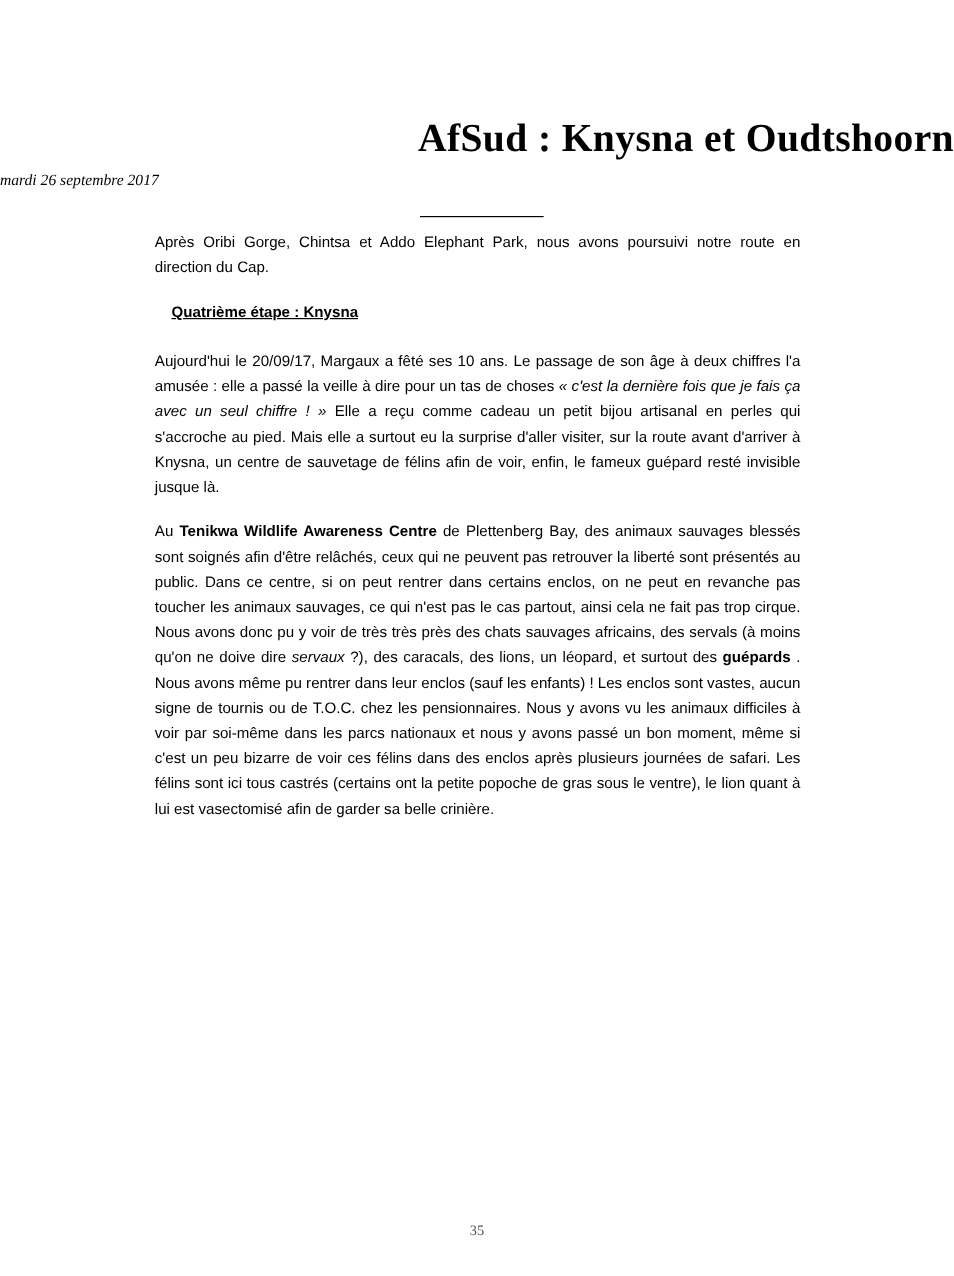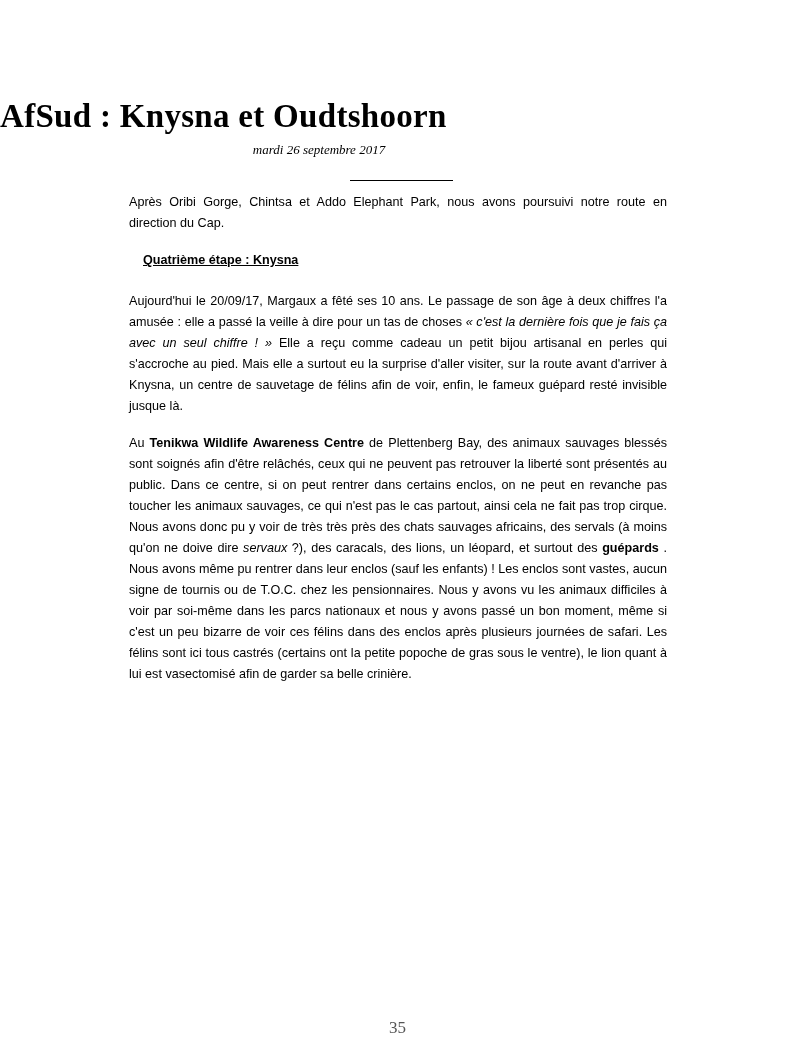--- a/index.html
+++ b/index.html
@@ -21,33 +21,33 @@
     top: 0;
     width: 795px;
     height: 1063px;
     background: #ffffff;
   }
   .title {
     position: absolute;
     left: 0;
     top: 98px;
     width: 795px;
-    text-align: left;
+    text-align: right;
     font-family: "Liberation Serif", serif;
     font-weight: bold;
     font-size: 33px;
     letter-spacing: 0.3px;
     color: #000;
   }
   .subtitle {
     position: absolute;
     left: 0;
     top: 142px;
     width: 638px;
-    text-align: center;
+    text-align: left;
     font-family: "Liberation Serif", serif;
     font-style: italic;
     font-size: 13px;
     color: #000;
   }
   .divider {
     position: absolute;
     left: 350px;
     top: 180px;
     width: 103px;
@@ -79,21 +79,21 @@
   }
   .it { font-style: italic; }
   .bd { font-weight: bold; }
   .footer {
     position: absolute;
     left: 0;
     top: 1018px;
     width: 795px;
     text-align: center;
     font-family: "Liberation Serif", serif;
-    font-size: 17px;
+    font-size: 12px;
     color: #555;
   }
 </style>
 </head>
 <body>
 
 <div class="page">
 
   <div class="title">AfSud : Knysna et Oudtshoorn</div>
   <div class="subtitle">mardi 26 septembre 2017</div>

